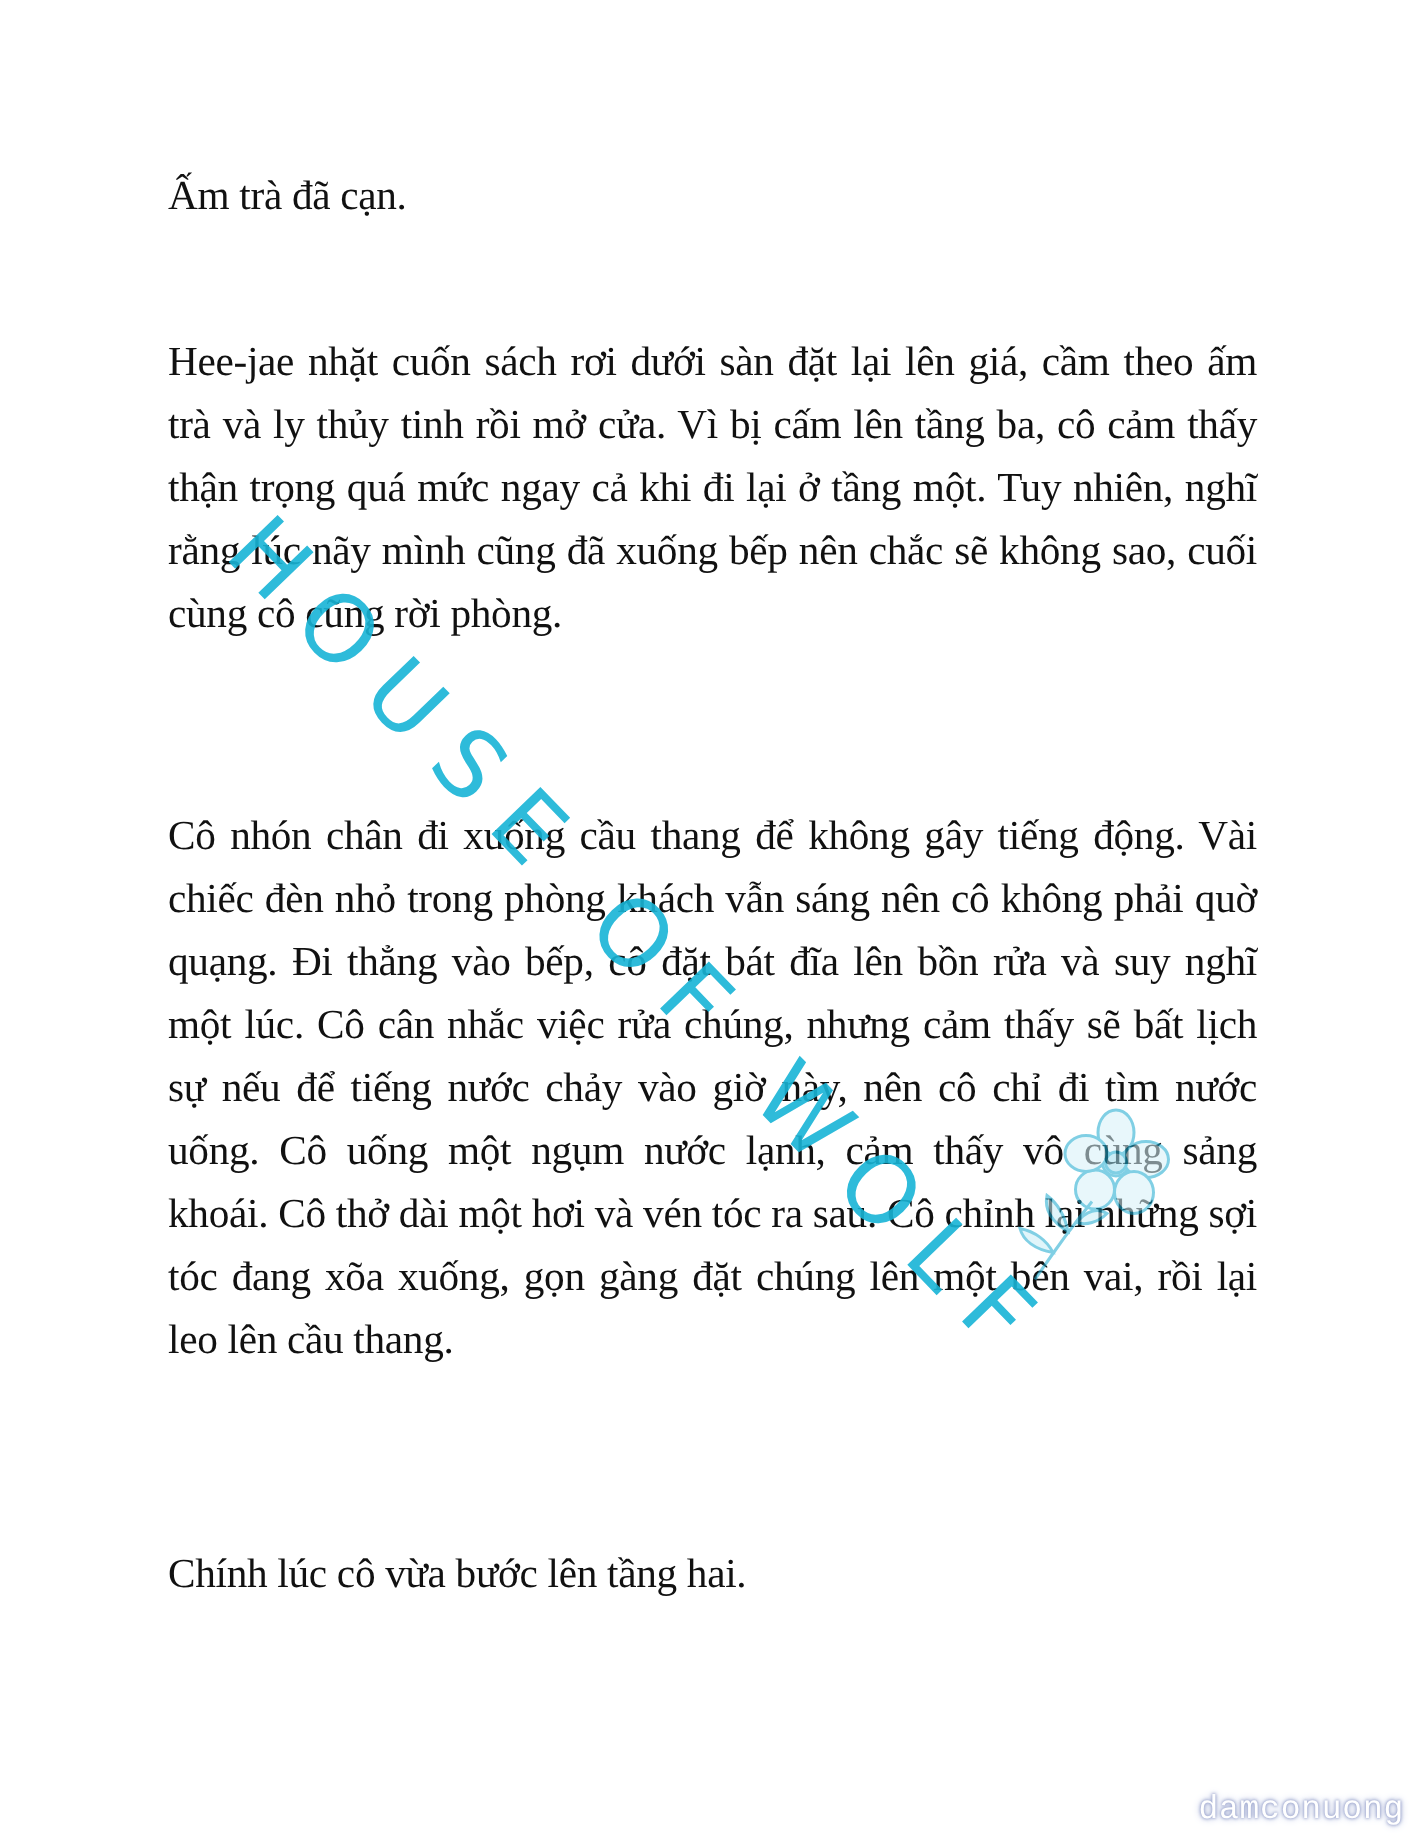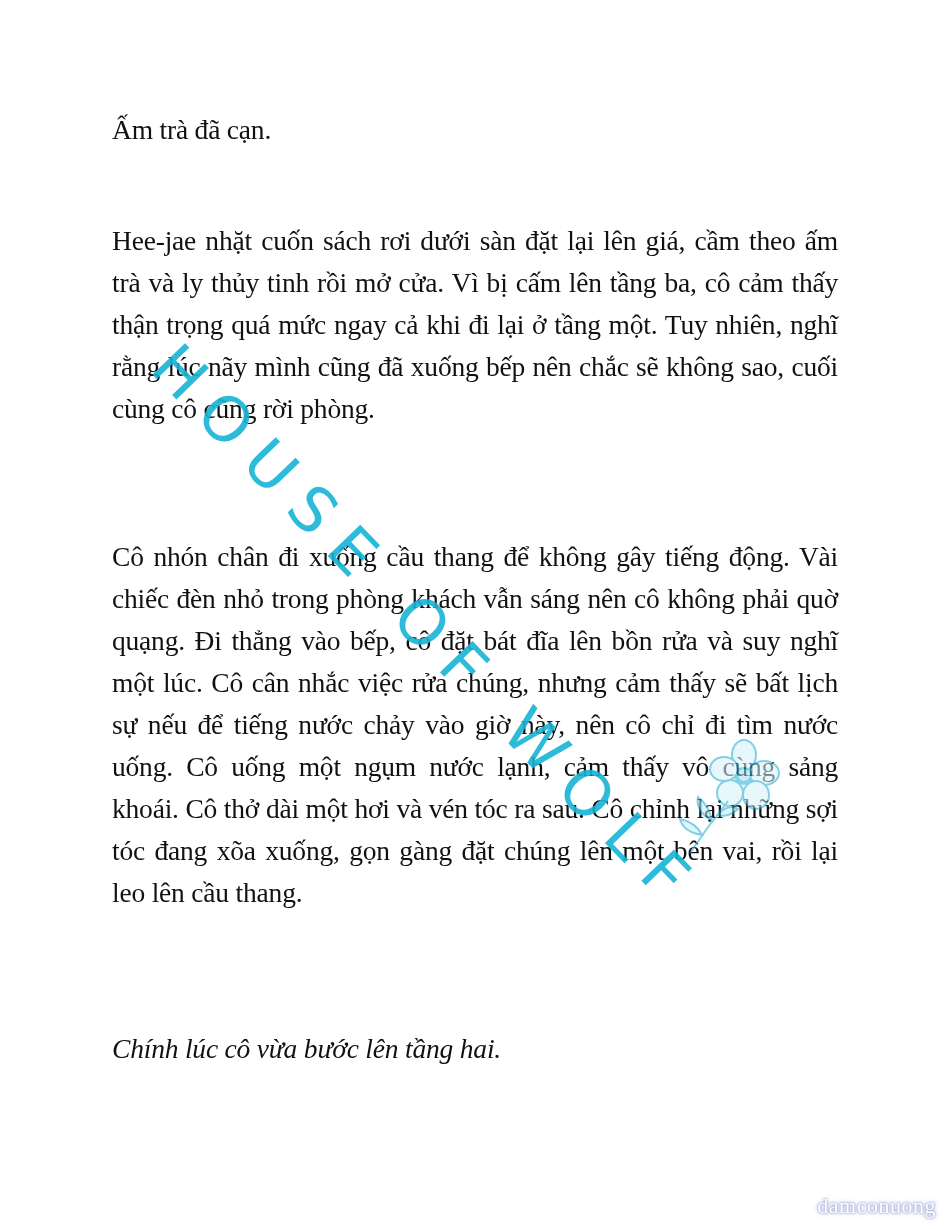--- a/index.html
+++ b/index.html
@@ -32,21 +32,21 @@
       text-align: justify;
       letter-spacing: -0.2px;
       z-index: 2;
     }
     .text-block p {
       margin: 0;
     }
     #p1 { top: 109px; }
     #p2 { top: 220px; }
     #p3 { top: 536px; }
-    #p4 { top: 1028px; font-style: italic; }
+    #p4 { top: 1028px; }
 
     .watermark {
       position: absolute;
       left: 190px;
       top: 330px;
       transform-origin: 0 0;
       transform: rotate(46deg);
       font-family: "DejaVu Sans", sans-serif;
       font-size: 62px;
       font-weight: normal;
@@ -64,21 +64,21 @@
       width: 120px;
       height: 120px;
       z-index: 3;
       opacity: 0.55;
       pointer-events: none;
     }
     .site-mark {
       position: absolute;
       right: 14px;
       bottom: 10px;
-      font-family: Liberation Serif, serif;
+      font-family: Liberation Mono, monospace;
       font-size: 22px;
       color: #ffffff;
       letter-spacing: 0.5px;
       text-shadow: 0 0 3px #9fa9cf, 0 0 6px #b8c0e0, 0 0 2px #7f8bbf;
       z-index: 4;
     }
   </style>
 </head>
 <body>
 

